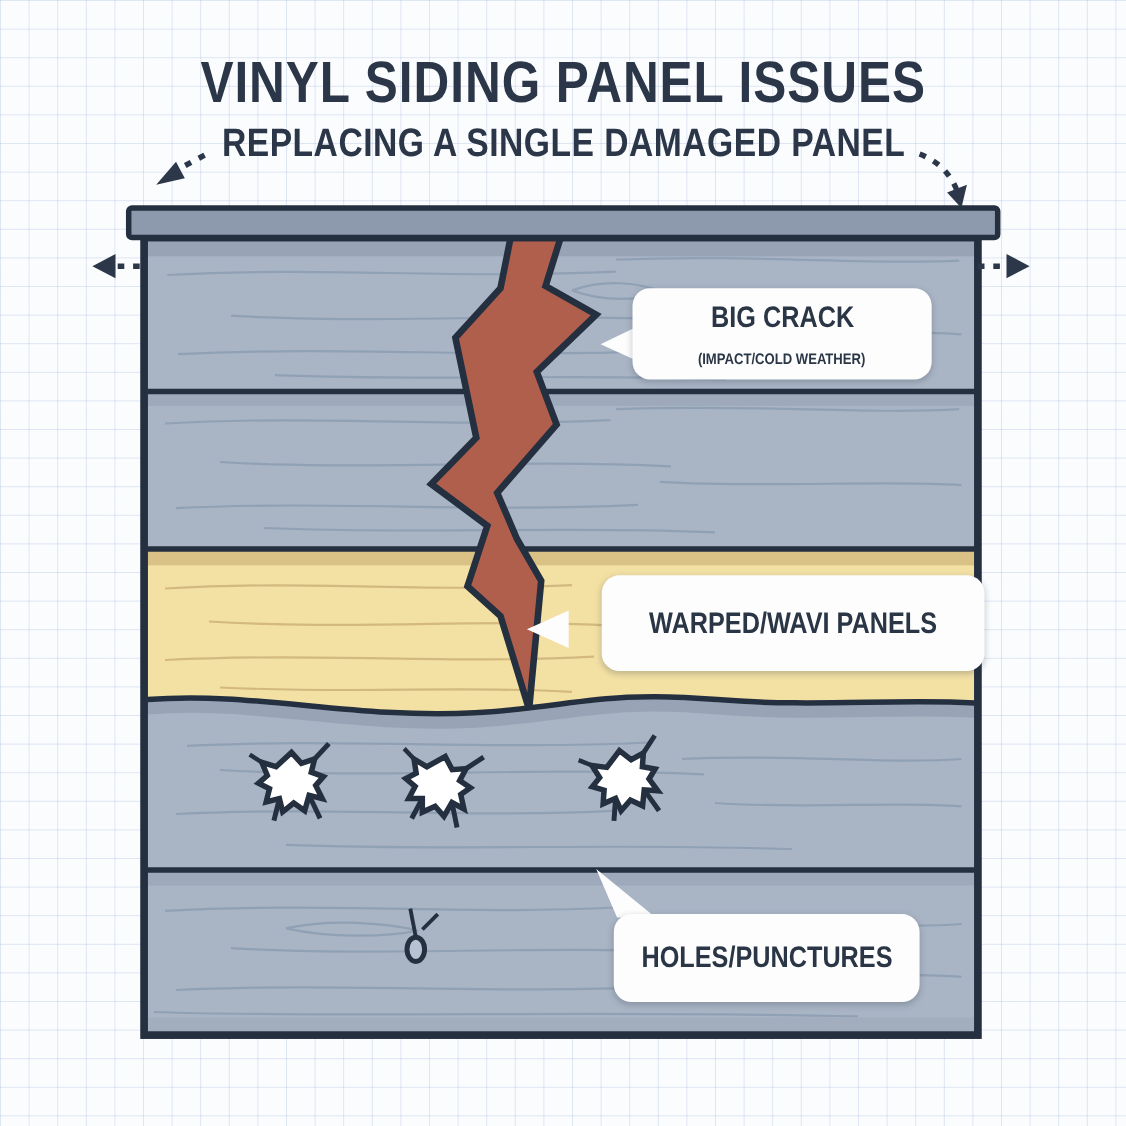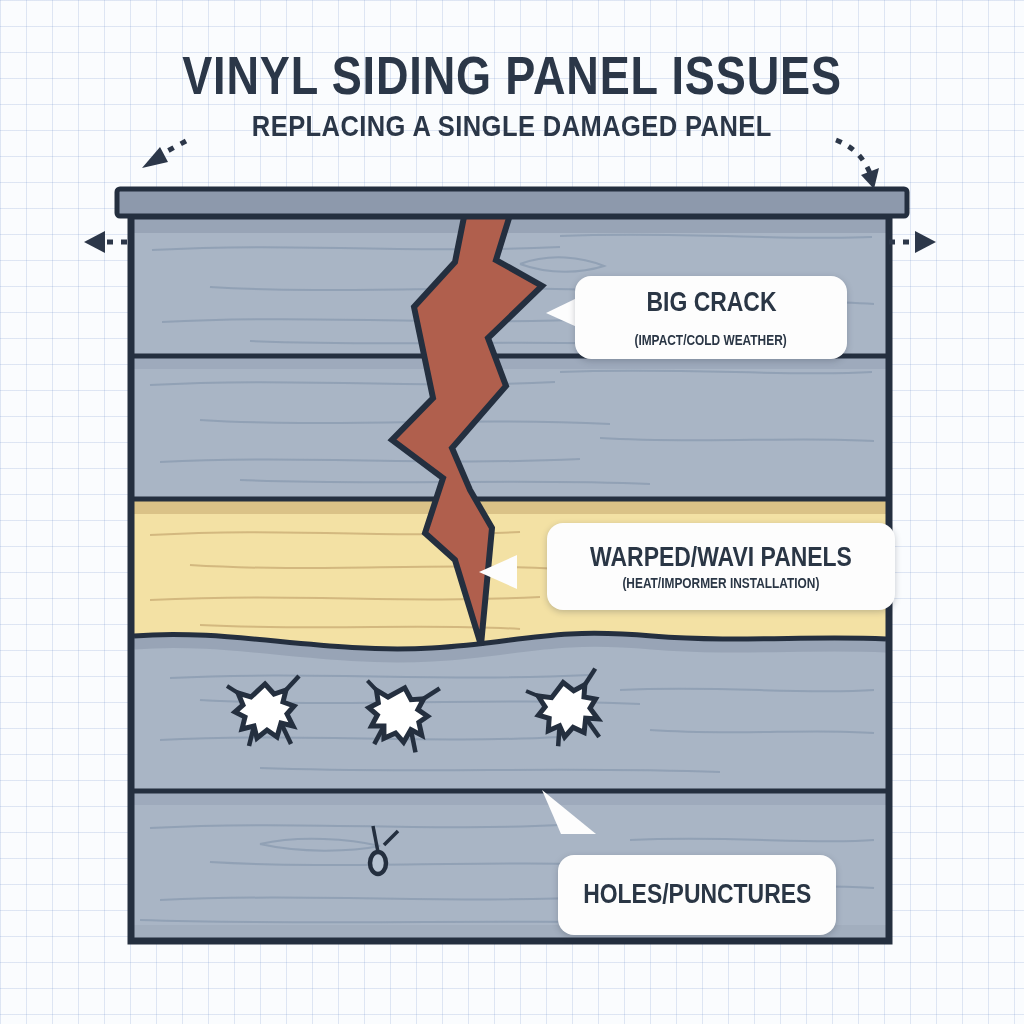--- a/index.html
+++ b/index.html
@@ -8,34 +8,34 @@
     font-family:"Liberation Sans",sans-serif;
     background-color:#fafcfe;
     background-image:
       linear-gradient(rgba(122,148,206,.22) 1px, transparent 1px),
       linear-gradient(90deg, rgba(122,148,206,.22) 1px, transparent 1px);
     background-size:26px 26px;
   }
   .stage{position:relative;width:1024px;height:1024px;}
   .titles{position:absolute;left:0;top:48px;width:100%;text-align:center;color:#2b3748;}
   .titles h1{margin:0;font-size:53px;font-weight:bold;letter-spacing:1px;line-height:1.04;}
-  .titles h2{margin:6px 0 0 0;font-size:30px;font-weight:bold;letter-spacing:.5px;}
+  .titles h2{margin:6px 0 0 0;font-size:36px;font-weight:bold;letter-spacing:.5px;}
   .cond{display:inline-block;transform:scaleX(.85);white-space:nowrap;}
   svg.illus{position:absolute;left:0;top:0;}
   .bubble{
     position:absolute;background:#fdfdfd;border-radius:16px;
     box-shadow:0 2px 6px rgba(38,48,63,.25);
     display:flex;flex-direction:column;justify-content:center;align-items:center;
     color:#2a3645;text-align:center;line-height:1.18;
   }
   .bubble .h{font-weight:bold;font-size:27px;}
   .bubble .d{font-weight:bold;font-size:14px;margin-top:1px;}
-  .b1{left:575px;top:276px;width:272px;height:83px;gap:12px;}
+  .b1{left:575px;top:262px;width:272px;height:83px;gap:12px;}
   .b2{left:515px;top:523px;width:348px;height:87px;margin-left:32px;}
-  .b3{left:558px;top:831px;width:278px;height:80px;margin-top:24px;}
+  .b3{left:558px;top:831px;width:278px;height:80px;}
 </style>
 </head>
 <body>
 
 <div class="stage">
 
   <header class="titles">
     <h1><span class="cond">VINYL SIDING PANEL ISSUES</span></h1>
     <h2><span class="cond">REPLACING A SINGLE DAMAGED PANEL</span></h2>
   </header>
@@ -143,20 +143,19 @@
     <polygon points="542,790 561,834 596,834" fill="#fdfdfd"></polygon>
   </svg>
 
   <div class="bubble b1">
     <div class="h"><span class="cond">BIG CRACK</span></div>
     <div class="d"><span class="cond">(IMPACT/COLD WEATHER)</span></div>
   </div>
 
   <div class="bubble b2">
     <div class="h"><span class="cond">WARPED/WAVI PANELS</span></div>
-    <div class="d"><span class="cond">(HEAT/IMPORMER INSTALLATION)</span></div>
   </div>
 
   <div class="bubble b3">
     <div class="h"><span class="cond">HOLES/PUNCTURES</span></div>
   </div>
 
 </div>
 
 </body></html>

